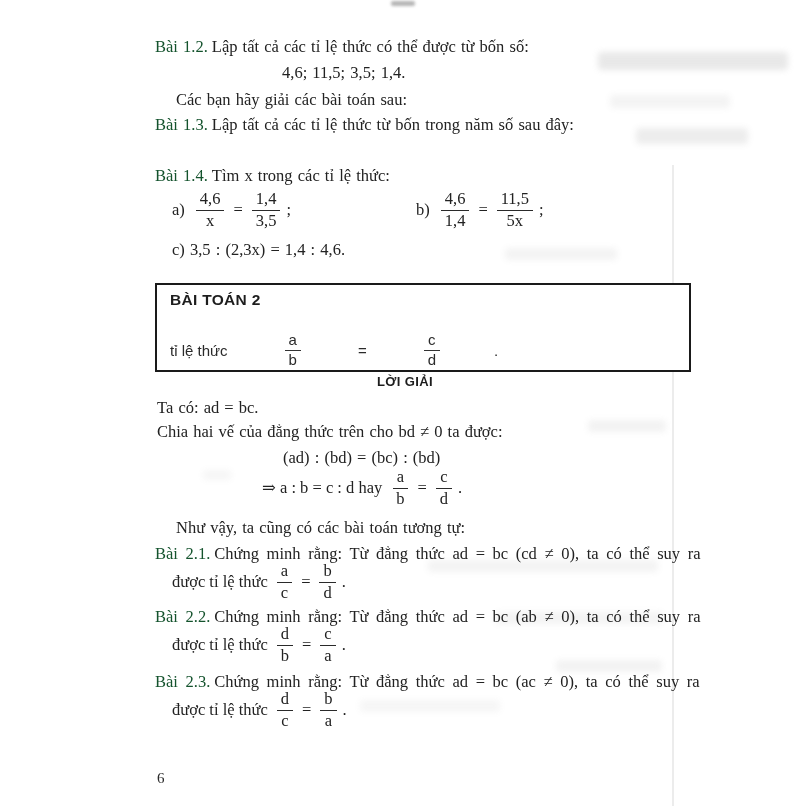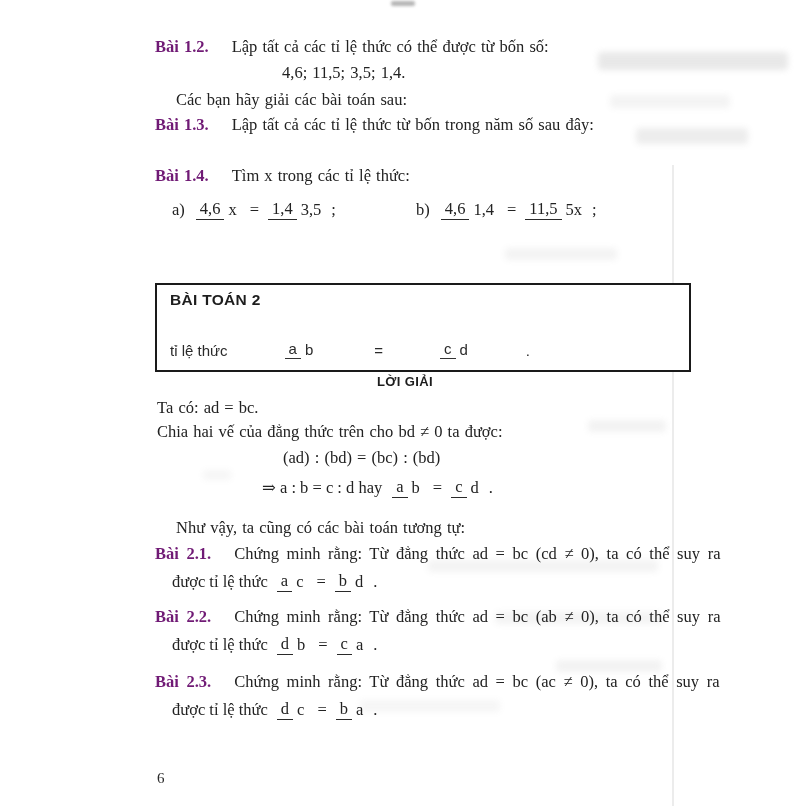--- a/index.html
+++ b/index.html
@@ -2,25 +2,25 @@
 <html><head>
 <meta charset="utf-8">
 <style>
   html,body{margin:0;padding:0;background:#ffffff;}
   .page{
     position:relative;width:806px;height:806px;background:#ffffff;
     font-family:"Liberation Serif","DejaVu Serif",serif;
     color:#222;overflow:hidden;
   }
   .line{position:absolute;font-size:16.5px;line-height:22px;white-space:nowrap;word-spacing:1px;}
-  .blabel{font-weight:bold;color:#701a75;margin-right:23px;}
+  .blabel{font-weight:normal;color:#14532d;margin-right:4px;}
   .just{word-spacing:3.5px;}
   .mrow{position:absolute;display:flex;align-items:center;font-size:16.5px;white-space:nowrap;}
   .mrow .plabel{margin-right:9px;}
-  .frac{display:inline-flex;flex-direction:row;align-items:center;text-align:center;line-height:1.1;margin:0 2px;}
+  .frac{display:inline-flex;flex-direction:column;align-items:center;text-align:center;line-height:1.1;margin:0 2px;}
   .frac .fnum{display:block;padding:0 4px 1px;border-bottom:1.4px solid #2a2a2a;}
   .frac .fden{display:block;padding:1px 4px 0;}
   .eqs{margin:0 7px;}
   .endp{margin-left:4px;}
   
   .pbox{
     position:absolute;left:155px;top:283px;width:488px;height:85px;
     border:2px solid #1a1a1a;background:#fff;
     font-family:"Liberation Sans","DejaVu Sans",sans-serif;
     padding-left:44px;
@@ -95,20 +95,21 @@
         <span class="fden">1,4</span>
       </span>
     <span class="eqs">=</span>
     <span class="frac">
         <span class="fnum">11,5</span>
         <span class="fden">5x</span>
       </span>
     <span class="endp">;</span>
   </div>
 
+  <div class="line" style="left:172px;top:239px;">c) 3,5 : (2,3x) = 1,4 : 4,6.</div>
 
   <div class="pbox">
     <div class="pbox-title">BÀI TOÁN 2</div>
     <div class="pbox-line2">
       <span style="margin-right:7px;">tỉ lệ thức</span>
       <span class="frac">
           <span class="fnum">a</span>
           <span class="fden">b</span>
         </span>
       <span class="eqs">=</span>

